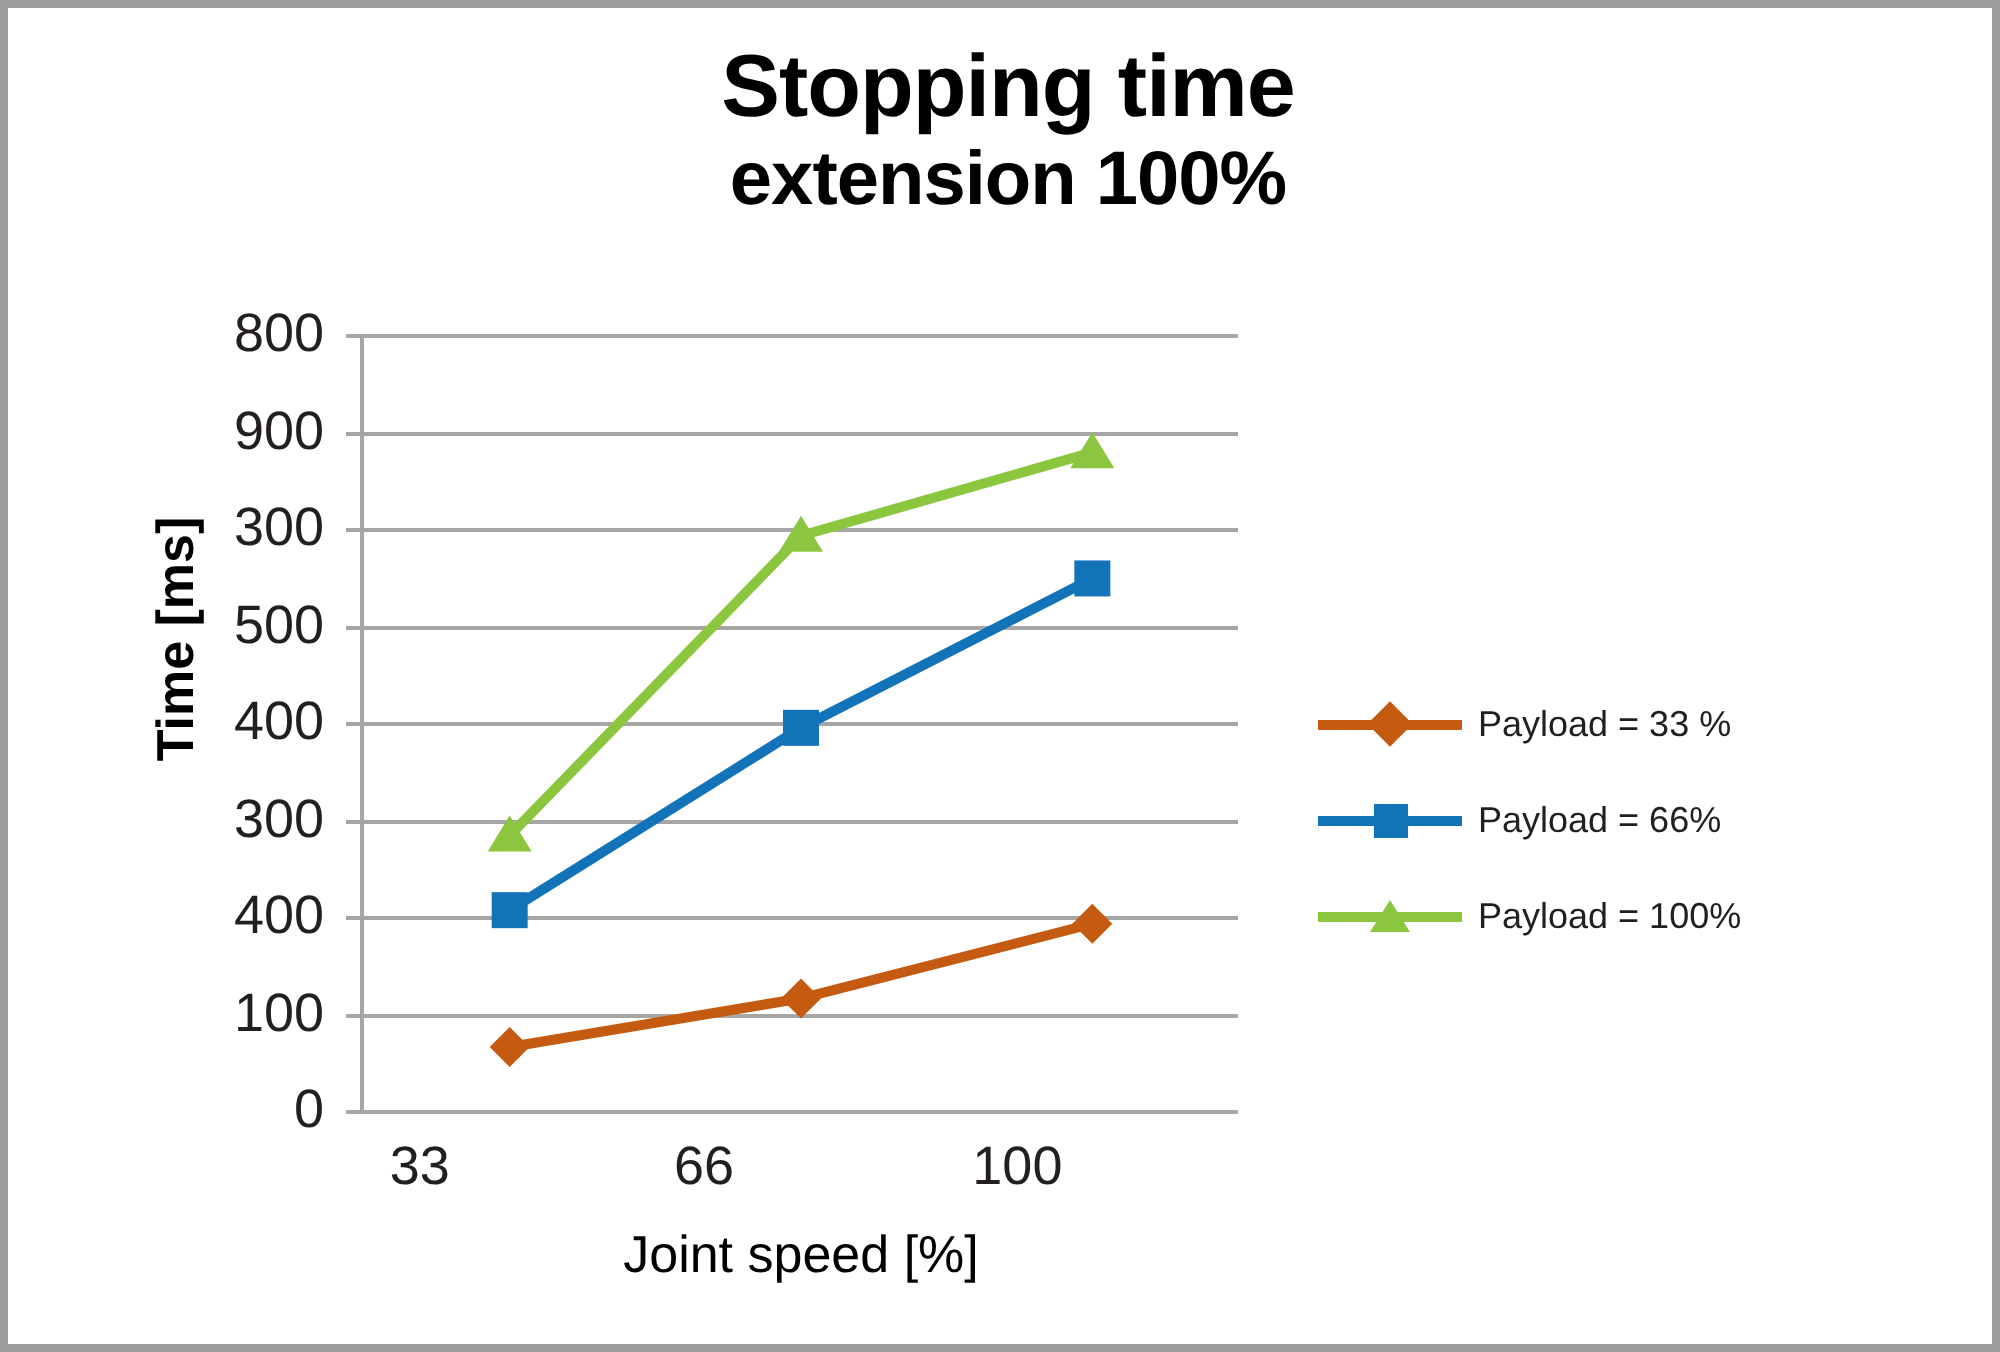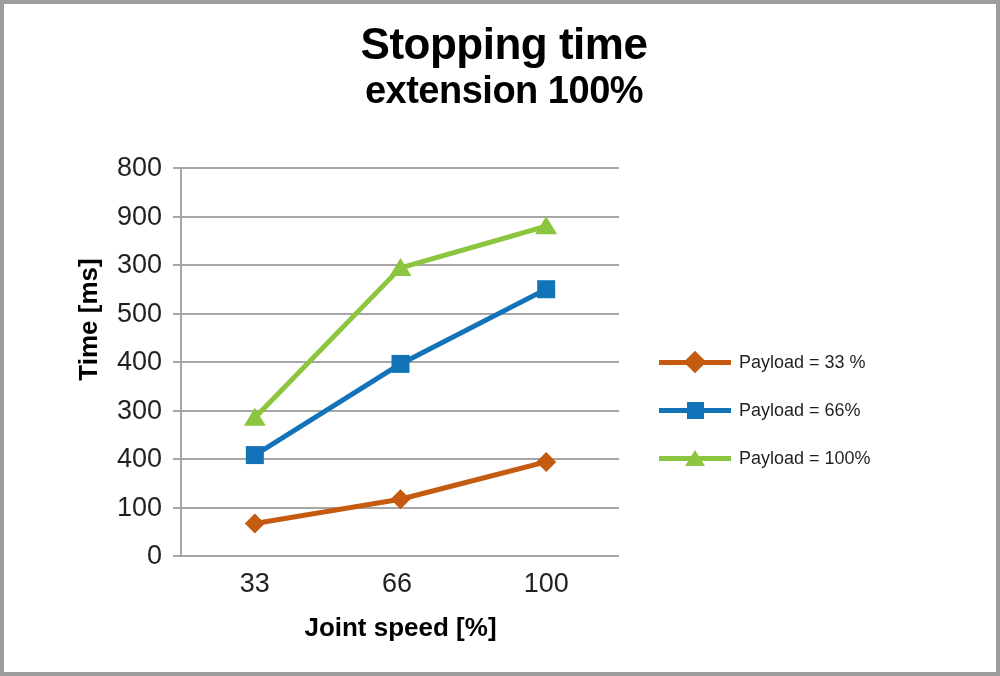--- a/index.html
+++ b/index.html
@@ -48,28 +48,28 @@
   }
   .ylabel{
     position:absolute;
     width:72px;text-align:right;
     font-size:27px;color:#231f20;
     transform:translateY(-50%);
     white-space:nowrap;
   }
   .xlabel{
     position:absolute;top:564px;
-    width:120px;text-align:center;
+    width:120px;text-align:left;
     font-size:27px;color:#231f20;
     transform:translateX(-50%);
     white-space:nowrap;
   }
   #xaxis-title{
     position:absolute;left:178px;top:608px;width:437px;
-    text-align:center;font-size:26px;font-weight:bold;color:#000;
+    text-align:center;font-size:26px;font-weight:normal;color:#000;
     white-space:nowrap;
   }
   #yaxis-title{
     position:absolute;left:-6px;top:300px;
     width:180px;text-align:center;
     font-size:26px;font-weight:bold;color:#000;
     transform:rotate(-90deg);
     transform-origin:center center;
     white-space:nowrap;
   }

